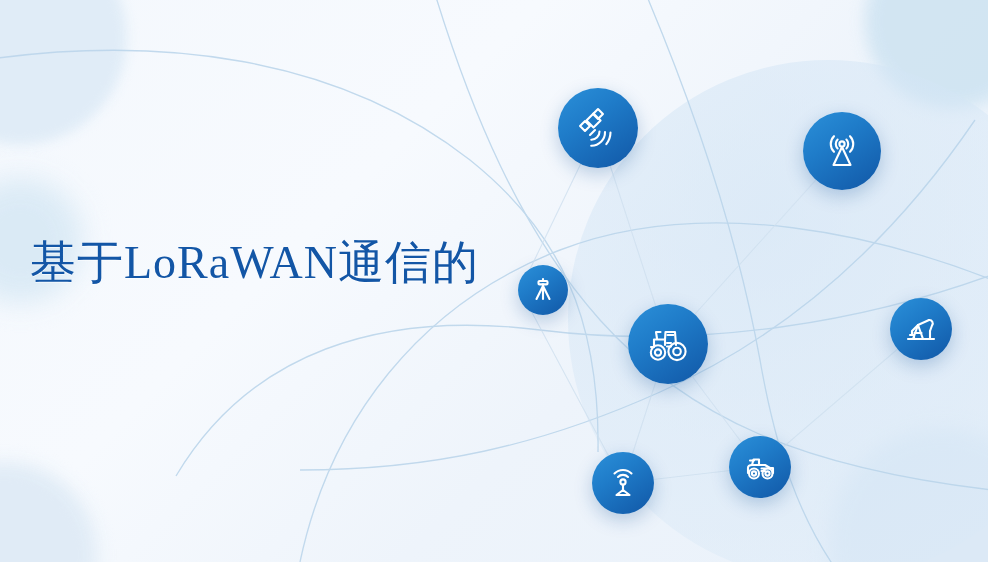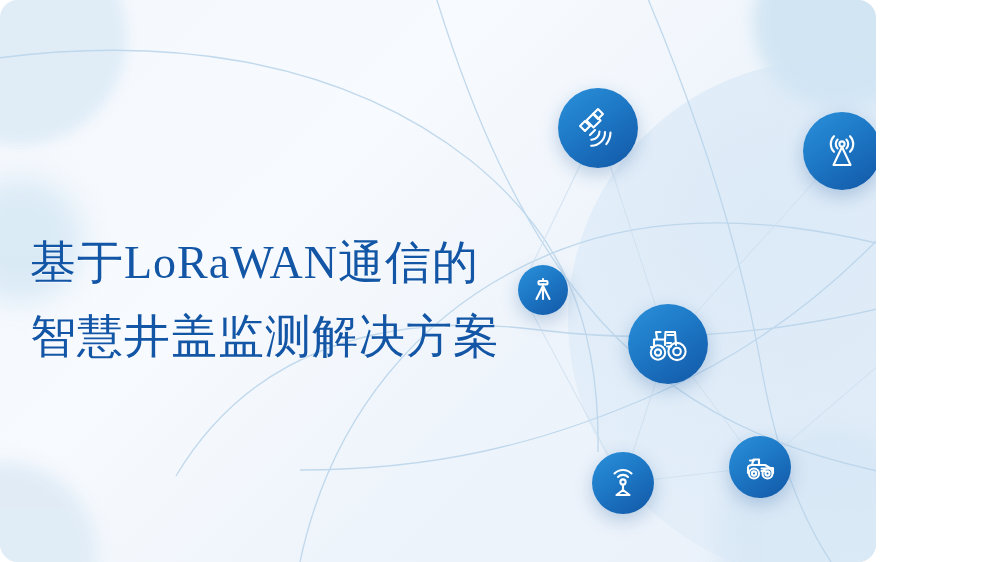--- a/index.html
+++ b/index.html
@@ -3,26 +3,25 @@
 <meta charset="utf-8">
 <title>LoRaWAN Cover</title>
 <style>
   html, body {
     margin: 0;
     padding: 0;
     background: #ffffff;
   }
   .slide {
     position: relative;
-    width: 876px;
+    width: 988px;
     height: 562px;
     overflow: hidden;
     background: linear-gradient(135deg, #f4f8fd 0%, #f7fafe 35%, #eef4fb 62%, #e9f1fa 100%);
     font-family: "Liberation Sans", "DejaVu Sans", sans-serif;
-    border-radius: 18px;
   }
 
   
   .blob {
     position: absolute;
     border-radius: 50%;
     pointer-events: none;
   }
   .blob-tl {
     left: -88px; top: -70px;
@@ -246,16 +245,15 @@
         <path d="M10 16 L11.5 10.5 L17 10.5 L17 16"></path>
         <path d="M8 11.5 L12 11.5"></path>
         <path d="M19.5 19.5 L25 19.5"></path>
         <path d="M19.5 22 L23 22"></path>
       </svg>
     </span>
   </div>
 
   <div class="title-block">
     <div class="title-line">基于LoRaWAN通信的</div>
-    <div class="title-line">智慧井盖监测解决方案</div>
   </div>
 
 </div>
 
 </body></html>

